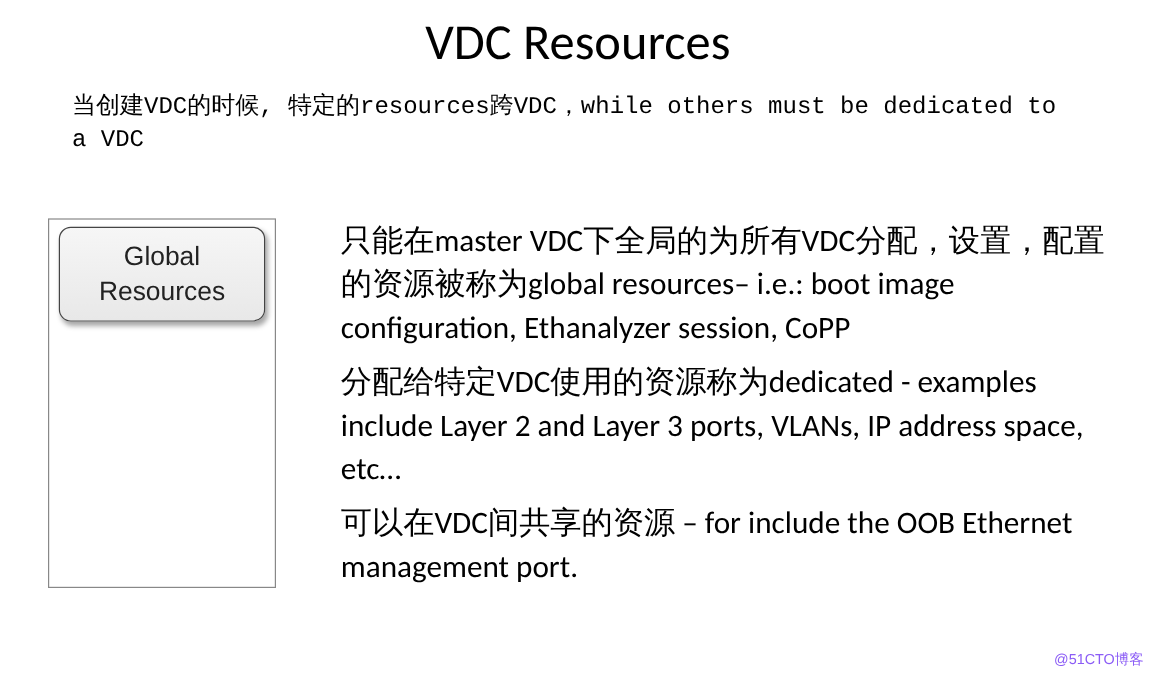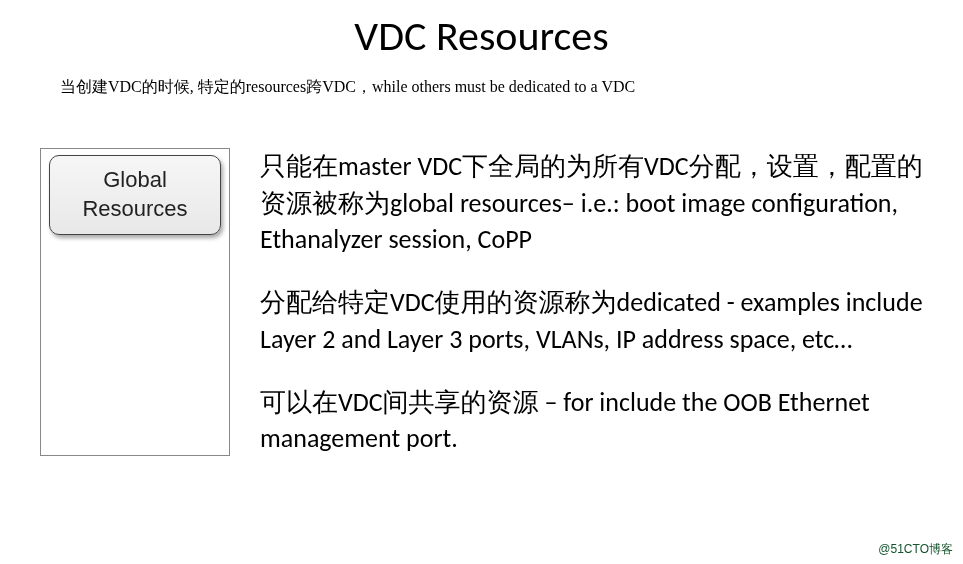--- a/index.html
+++ b/index.html
@@ -13,31 +13,32 @@
   }
   .title {
     text-align: center;
     font-size: 42px;
     font-weight: 400;
     padding-top: 10px;
     padding-bottom: 10px;
     font-family: "Calibri", "Segoe UI", Arial, sans-serif;
   }
   .intro {
-    font-size: 16px;
+    font-size: 20px;
     line-height: 1.4;
     padding: 5px 60px 10px 60px;
-    font-family: Liberation Serif, serif;
+    font-family: Liberation Mono, monospace;
   }
   .content {
     display: flex;
     flex-direction: row;
     padding-left: 40px;
     padding-right: 40px;
     margin-top: 40px;
+    gap: 24px;
   }
   .boxes {
     flex: 0 0 190px;
     border: 1px solid #888;
     display: flex;
     flex-direction: column;
     justify-content: space-between;
     padding: 6px 8px;
     height: 308px;
   }
@@ -64,21 +65,21 @@
   .desc {
     font-size: 26px;
     line-height: 1.4;
     font-family: "Calibri", "Microsoft YaHei", Arial, sans-serif;
   }
   .watermark {
     position: absolute;
     right: 10px;
     bottom: 6px;
     font-size: 12px;
-    color: #14532d;
+    color: #8b5cf6;
     font-family: Arial, sans-serif;
   }
 </style>
 </head>
 <body>
 
 <div class="title">VDC Resources</div>
 
 <div class="intro">当创建VDC的时候, 特定的resources跨VDC，while others must be dedicated to a VDC</div>
 

